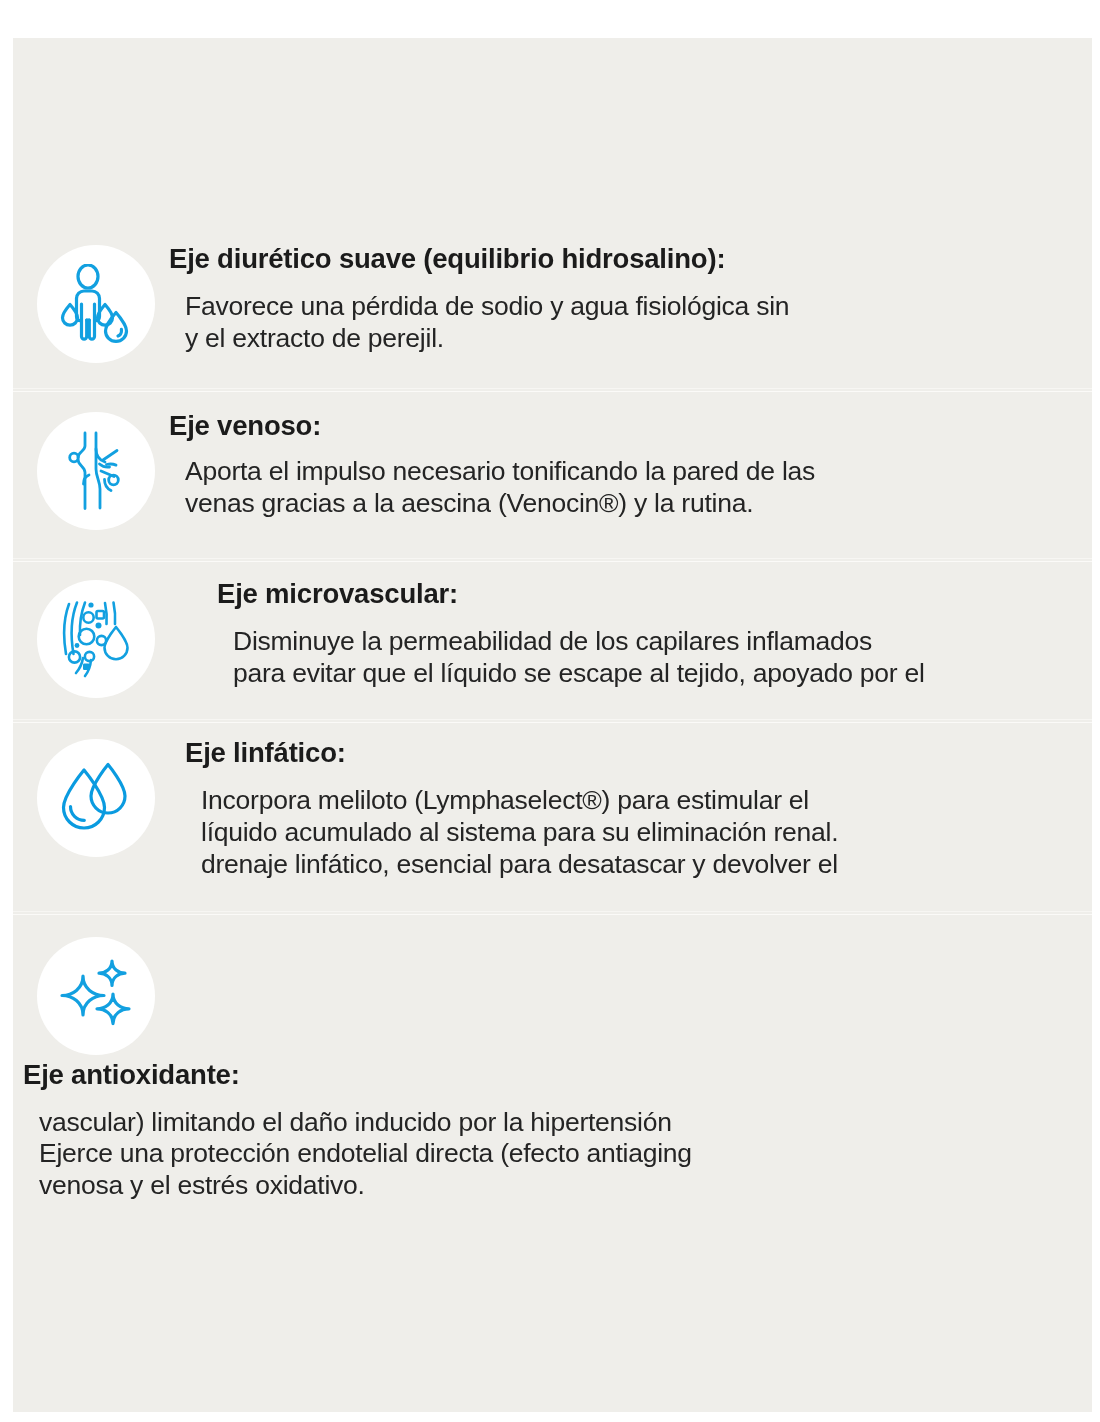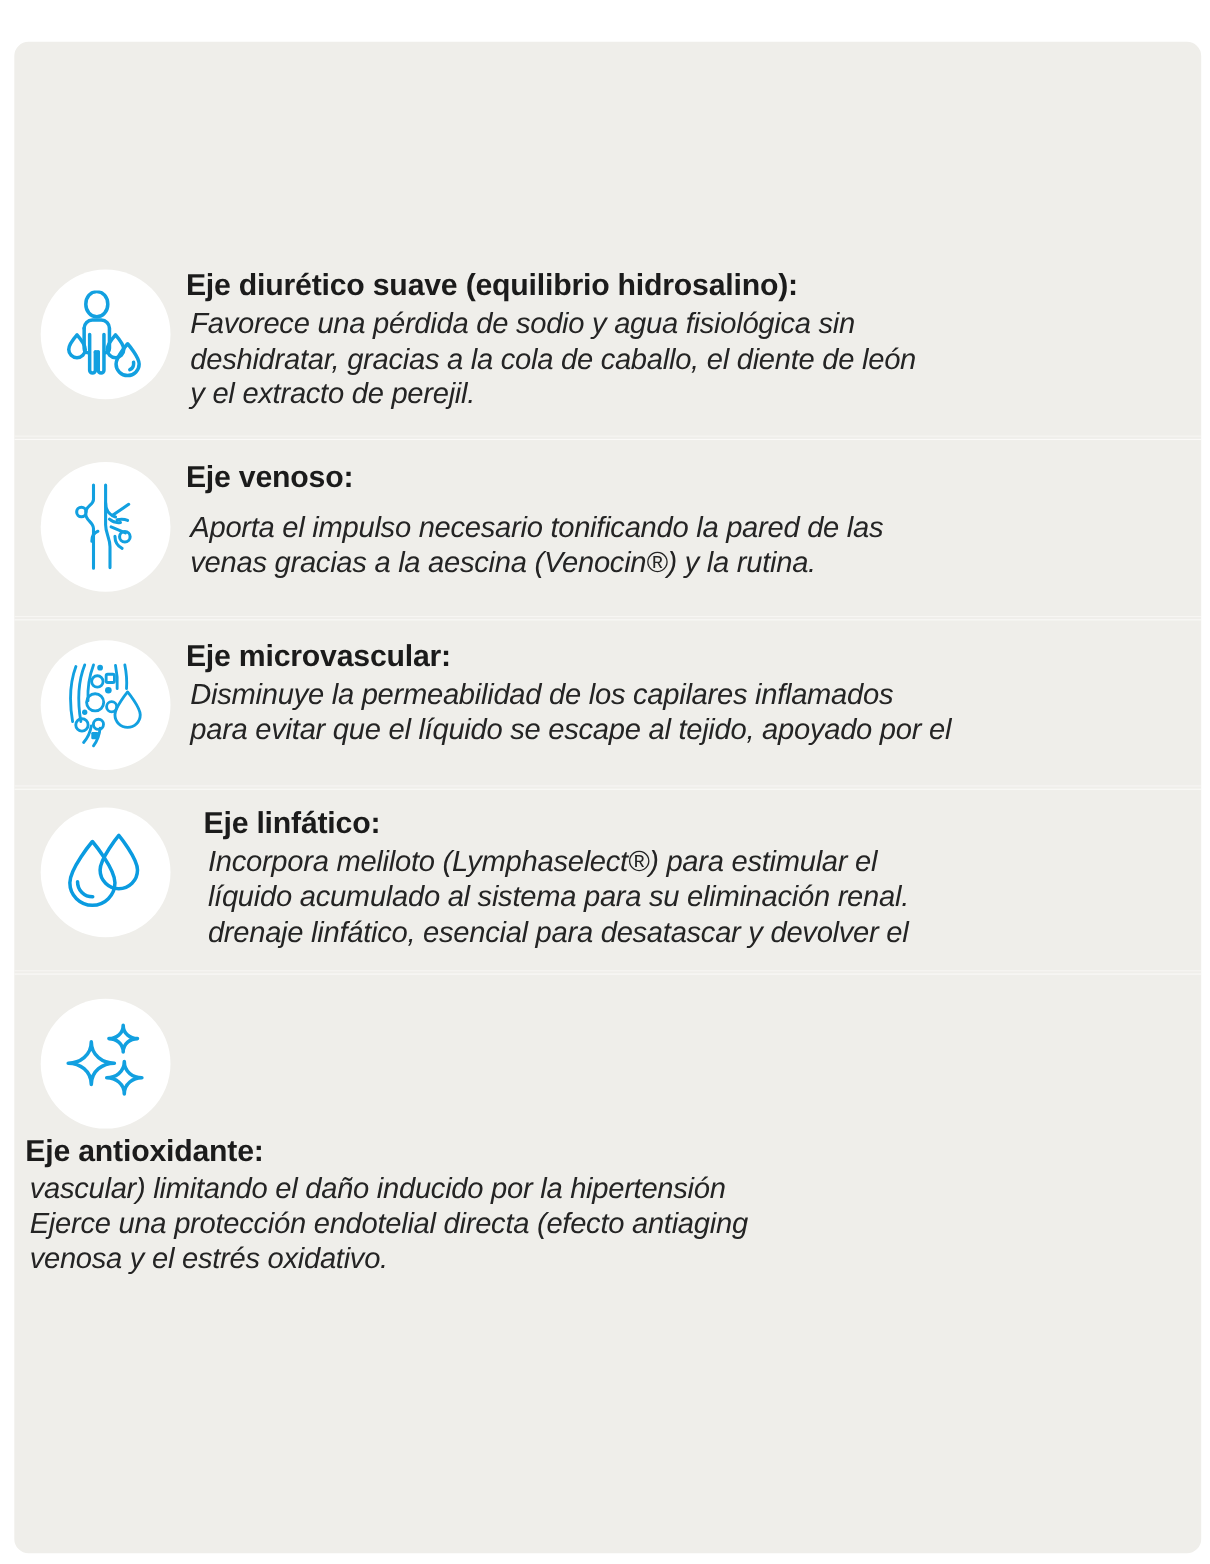--- a/index.html
+++ b/index.html
@@ -25,21 +25,20 @@
 
   
   .panel {
     position: absolute;
     left: 13px;
     top: 38px;
     width: 1079px;
     height: 1374px;
     background: #efeeea;
     overflow: hidden;
-    border-radius: 13px;
   }
 
   .blocks {
     position: absolute;
     left: 0;
     top: 193px;
     width: 1079px;
   }
 
   .block {
@@ -107,29 +106,28 @@
     margin: 0;
     white-space: nowrap;
   }
 
   .block-body {
     font-size: 26.5px;
     font-weight: 400;
     line-height: 1.2;
     color: #242424;
     letter-spacing: -0.25px;
-    margin: 4px;
-    font-style: italic;
+    margin: 16px;
   }
   .block-body .ln { display: block; white-space: nowrap; }
 
   
   .block-1 { padding-top: 8px;  padding-bottom: 18px; }
   .block-2 { padding-top: 18px; padding-bottom: 22px; }
-  .block-3 { padding-top: 16px; padding-bottom: 14px; }
+  .block-3 { padding-top: 16px; padding-bottom: 14px; gap: 48px; }
   .block-4 { padding-top: 14px; padding-bottom: 14px; gap: 16px; }
   .block-5 { padding-top: 20px; padding-bottom: 24px; flex-direction: column; }
 
   .block-2 .block-body { margin-top: 14px; }
 </style>
 </head>
 <body>
 
 <div class="page">
   <div class="panel">
@@ -151,21 +149,20 @@
                 <path d="M58 48.5c0 0-10.5 12-10.5 18.4a10.5 10.5 0 0 0 21 0c0-6.4-10.5-18.4-10.5-18.4z"></path>
                 <path d="M63.4 65.4c0 0 .8 5-3.4 6.6"></path>
               </svg>
             </span>
           </div>
         </div>
         <div class="text-wrap">
           <p class="block-title">Eje diurético suave (equilibrio hidrosalino):</p>
           <p class="block-body">
             <span class="ln">Favorece una pérdida de sodio y agua fisiológica sin</span>
-            <span class="ln">deshidratar, gracias a la cola de caballo, el diente de león</span>
             <span class="ln">y el extracto de perejil.</span>
           </p>
         </div>
       </div>
 
       <div class="block block-2">
         <div class="icon-wrap">
           <div class="icon-circle">
             <span>
               <svg width="66" height="80" viewBox="0 0 66 80" fill="none" stroke="#12a0e0" stroke-width="2.8" stroke-linecap="round" stroke-linejoin="round">

